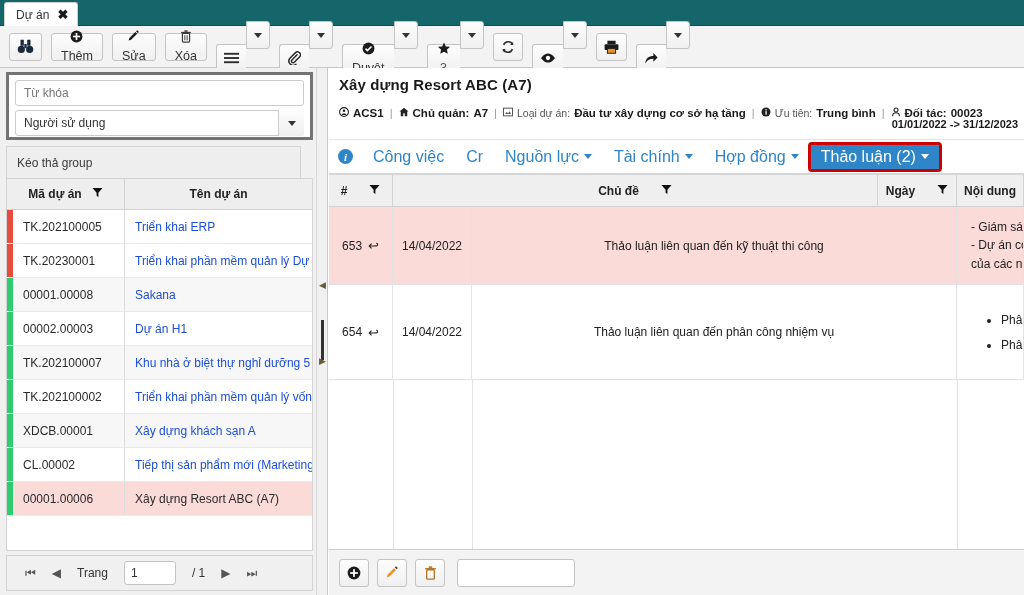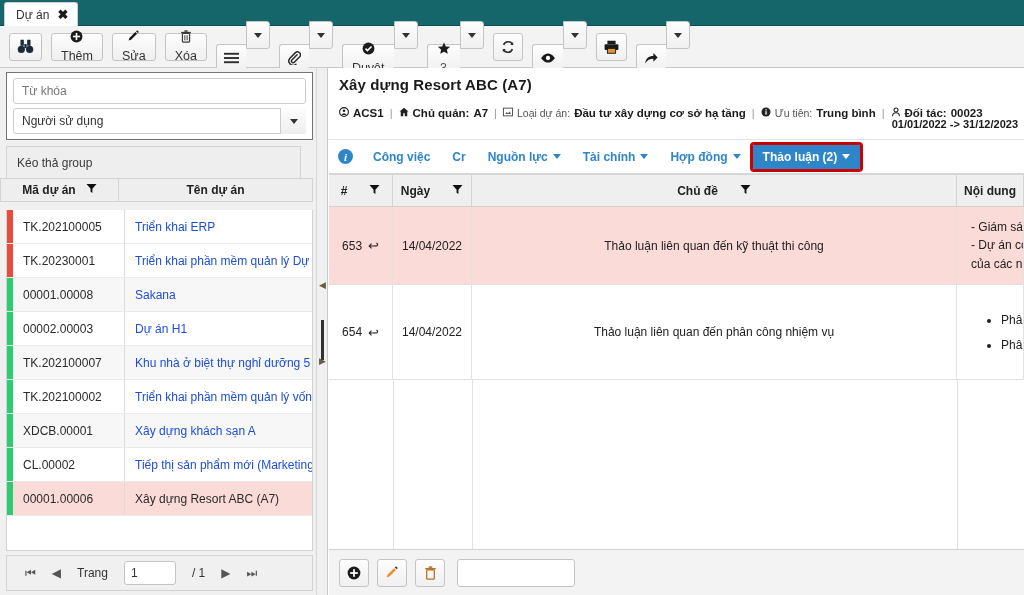--- a/index.html
+++ b/index.html
@@ -68,21 +68,21 @@
   .ico { display: inline-flex; align-items: center; justify-content: center; }
 
   
   .leftpanel {
     position: absolute; left: 0; top: 68px; width: 322px; bottom: 0;
     background: #f0f0f0;
     border-right: 1px solid #c8c8c8;
   }
   .filterbox {
     position: absolute; left: 6px; top: 4px; right: 8px; height: 68px;
-    background: #ffffff; border: 1px solid #737373;
+    background: #ffffff; border: 3px solid #737373;
     padding: 5px 6px;
   }
   .inp {
     width: 100%; height: 26px;
     border: 1px solid #cccccc; border-radius: 3px;
     background: #fff; padding: 0 8px;
     font-family: "Liberation Sans", sans-serif; font-size: 12px; color: #333;
     outline: none;
   }
   .inp::placeholder { color: #777; }
@@ -94,21 +94,21 @@
     display: flex; align-items: center; justify-content: center;
     cursor: pointer; border-radius: 0 3px 3px 0;
   }
   .grouparea {
     position: absolute; left: 6px; top: 78px; right: 20px; height: 32px;
     background: #eeeeee; border: 1px solid #d3d3d3; border-bottom: none;
     display: flex; align-items: center; padding-left: 10px;
     font-size: 12px; color: #3a3a3a;
   }
   .gridhead {
-    position: absolute; left: 0; top: 110px; right: 8px; height: 24px;
+    position: absolute; left: 6px; top: 110px; right: 8px; height: 32px;
     background: #eeeeee; border: 1px solid #d3d3d3;
     display: flex; align-items: stretch;
   }
   .gh-cell {
     display: flex; align-items: center; justify-content: center; gap: 10px;
     font-weight: bold; font-size: 12px; color: #222;
   }
   .gh-code { width: 118px; border-right: 1px solid #d3d3d3; }
   .gh-name { flex: 1; }
   .funnel { display: inline-block; }
@@ -233,21 +233,21 @@
     width: 15px; height: 15px; border-radius: 50%;
     background: #2e86c9; color: #fff;
     display: flex; align-items: center; justify-content: center;
     font-size: 11px; font-weight: bold; font-style: italic;
     margin-right: 10px; margin-left: 3px;
     font-family: "Liberation Serif", serif;
   }
   .dtab {
     height: 24px; display: flex; align-items: center; gap: 5px;
     padding: 0 10px; margin-right: 2px;
-    font-size: 12px; color: #2e86c9; cursor: pointer; white-space: nowrap; font-weight: bold;
+    font-size: 16px; color: #2e86c9; cursor: pointer; white-space: nowrap;
   }
   .dtab .caret { border-top-color: #2e86c9; }
   .dtab.active {
     background: #2e86c9; color: #ffffff;
     outline: 3px solid #cc0000;
     border-radius: 1px;
   }
   .dtab.active .caret { border-top-color: #ffffff; }
 
   
@@ -655,30 +655,30 @@
     <div class="dgrid">
       <div class="dg-head">
         <div class="dg-h c-num">
           <span>#</span>
           <span class="funnel">
             <svg width="11" height="11" viewBox="0 0 12 12">
                 <path d="M0.5 1h11L7 6.3V11L5 9.6V6.3z" fill="#111"></path>
               </svg>
           </span>
         </div>
-        <div class="dg-h c-date">
-          <span>Ngày</span>
+        <div class="dg-h c-subj">
+          <span>Chủ đề</span>
           <span class="funnel">
             <svg width="11" height="11" viewBox="0 0 12 12">
                 <path d="M0.5 1h11L7 6.3V11L5 9.6V6.3z" fill="#111"></path>
               </svg>
           </span>
         </div>
-        <div class="dg-h c-subj">
-          <span>Chủ đề</span>
+        <div class="dg-h c-date">
+          <span>Ngày</span>
           <span class="funnel">
             <svg width="11" height="11" viewBox="0 0 12 12">
                 <path d="M0.5 1h11L7 6.3V11L5 9.6V6.3z" fill="#111"></path>
               </svg>
           </span>
         </div>
         <div class="dg-h c-cont">
           <span>Nội dung</span>
         </div>
       </div>

